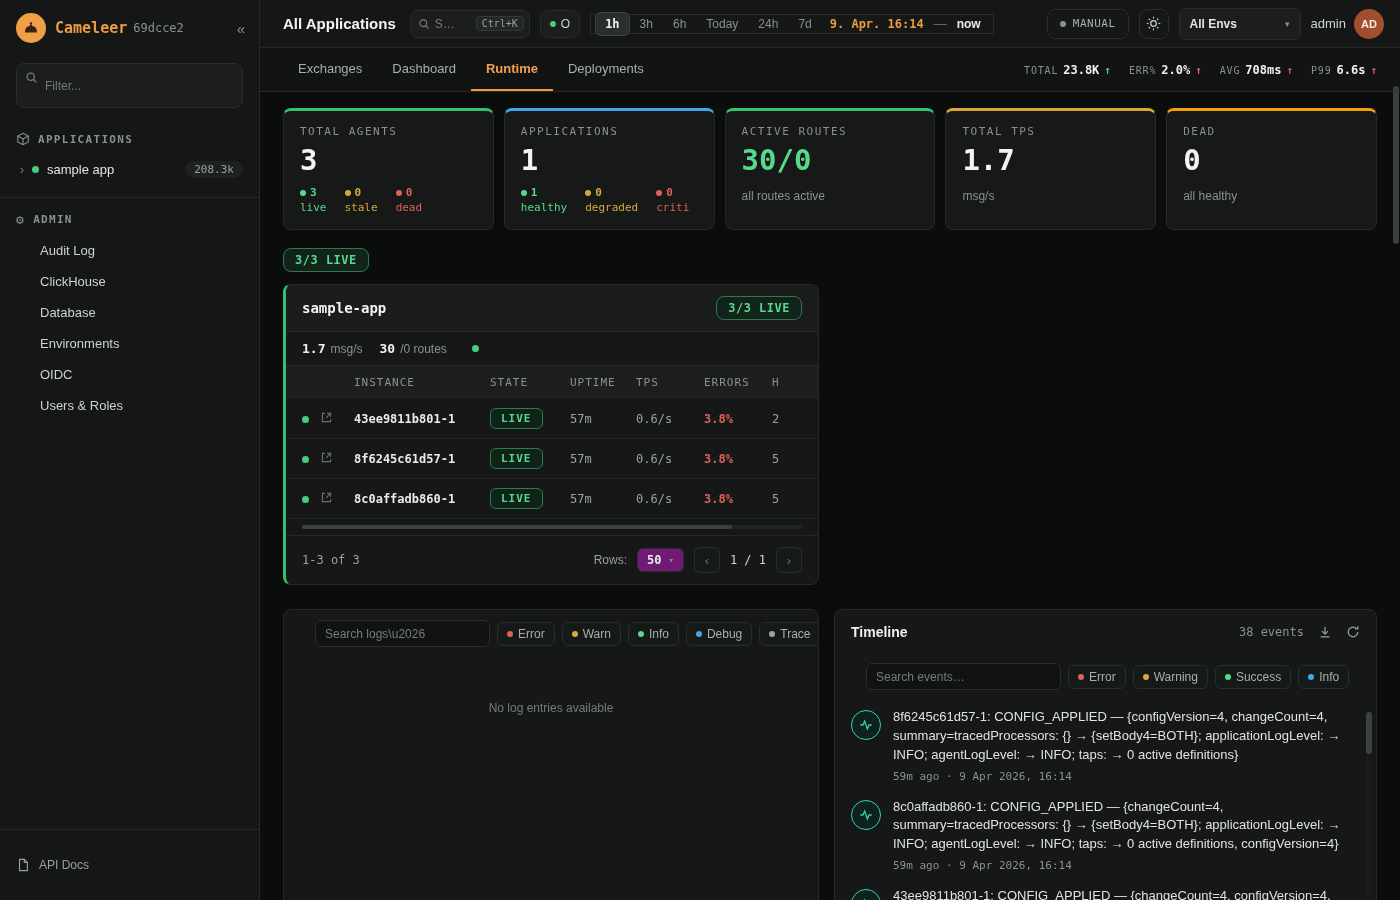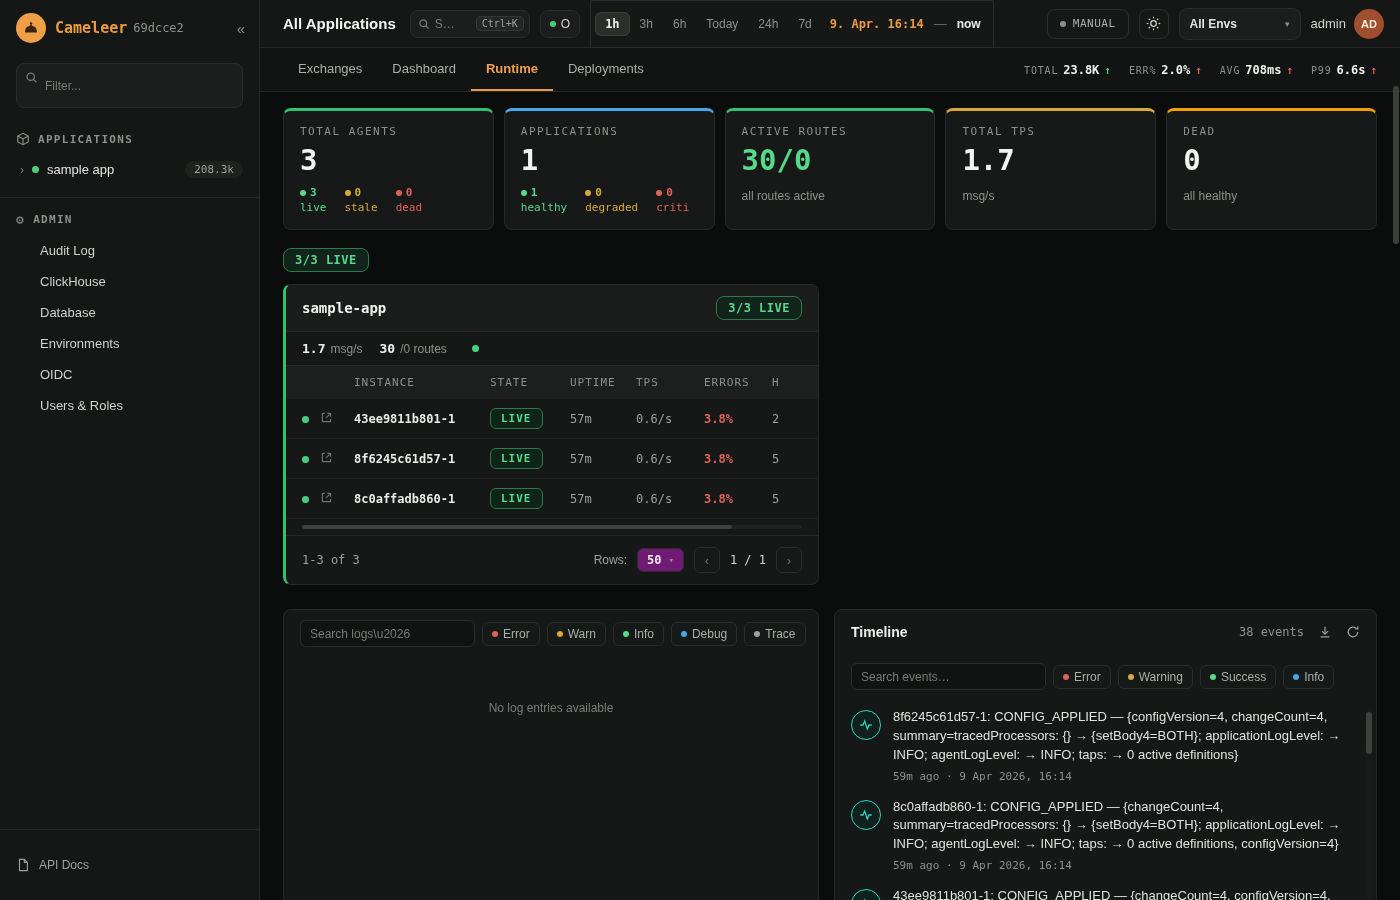--- a/index.html
+++ b/index.html
@@ -45,21 +45,21 @@
             display:flex; align-items:center; padding:0 16px 0 23px; gap:10px; }
   .page-title { font-size:15px; font-weight:bold; color:#f2f4f1; margin-right:4px; }
   .search-box { width:120px; height:28px; background:#1b1e1c; border:1px solid #2a2e2b; border-radius:8px;
                 display:flex; align-items:center; padding:0 5px 0 7px; gap:5px; }
   .search-box input { flex:1; min-width:0; background:none; border:none; outline:none; color:#cfd4cf; font-size:12px; }
   .search-box input::placeholder { color:#767c77; }
   .kbd { border:1px solid #343835; background:#232725; border-radius:4px; padding:1px 5px;
          font-family:"DejaVu Sans Mono", monospace; font-size:10px; color:#9aa09b; white-space:nowrap; }
   .online-pill { height:28px; border:1px solid #2a2e2b; background:#1b1e1c; border-radius:8px;
                  display:flex; align-items:center; gap:5px; padding:0 9px; color:#cfd4cf; font-size:12px; }
-  .time-group { height:48px; border:1px solid #2a2e2b; background:#16191780; border-radius:1px;
+  .time-group { height:20px; border:1px solid #2a2e2b; background:#16191780; border-radius:1px;
                 display:flex; align-items:center; padding:0 4px; }
   .range-btn { background:none; border:1px solid transparent; border-radius:6px; color:#8b918c;
                font-size:12px; padding:4px 9px; cursor:pointer; font-family:"Liberation Sans", sans-serif; }
   .range-btn.active { background:#2b2f2c; border-color:#3d423e; color:#eef1ed; font-weight:bold;
                       font-family:"DejaVu Sans Mono", monospace; }
   .range-date { font-family:"DejaVu Sans Mono", monospace; font-weight:bold; font-size:12px; color:#ed9b43; padding:0 8px; }
   .range-sep { color:#6b716c; padding:0 2px; }
   .range-now { font-weight:bold; font-size:12px; color:#e8ebe7; padding:0 8px; }
   .manual-btn { margin-left:auto; height:30px; border:1px solid #2a2e2b; background:#16191780; border-radius:8px;
                 display:flex; align-items:center; gap:7px; padding:0 12px; color:#a9afa9; cursor:pointer;
@@ -151,21 +151,21 @@
   .bottom-grid { margin-top:24px; display:grid; grid-template-columns:536px 1fr; gap:15px; }
   .panel { background:#151816; border:1px solid #262a27; border-radius:8px; height:360px; position:relative; overflow:hidden; }
   .panel-header { display:flex; align-items:center; padding:14px 16px 12px; border-bottom:1px solid #20242110; }
   .panel-title-mono { font-family:"DejaVu Sans Mono", monospace; font-size:12px; color:#a9afa9; letter-spacing:1.5px; }
   .panel-title { font-size:14px; font-weight:bold; color:#eef1ed; }
   .panel-meta { margin-left:auto; display:flex; align-items:center; gap:14px; }
   .panel-count { font-family:"DejaVu Sans Mono", monospace; font-size:12px; color:#8b918c; }
   .mini-icon { background:none; border:none; cursor:pointer; display:flex; align-items:center; }
   .panel-toolbar { display:flex; align-items:center; gap:7px; padding:10px 16px 12px; }
   .log-search { width:195px; height:27px; background:#101311; border:1px solid #2a2e2b; border-radius:6px;
-                color:#cfd4cf; font-size:12px; padding:0 9px; outline:none; }
+                color:#cfd4cf; font-size:12px; padding:0 9px; outline:none;margin-left:15px; }
   .log-search::placeholder { color:#767c77; }
   .chip { display:flex; align-items:center; gap:5px; border:1px solid #2a2e2b; background:#16191780;
           border-radius:6px; padding:4px 9px; color:#a9afa9; font-size:12px; cursor:pointer; white-space:nowrap; }
   .chip .dot { width:6px; height:6px; }
   .empty-text { text-align:center; color:#767c77; font-size:12px; padding:42px 0; }
 
   .events { padding:6px 24px 0 16px; }
   .event { display:flex; gap:12px; margin-bottom:15px; }
   .ev-icon { width:30px; min-width:30px; height:30px; border-radius:50%; border:1.5px solid #2dd4bf;
              background:#0f201d; display:flex; align-items:center; justify-content:center; margin-top:2px; }

